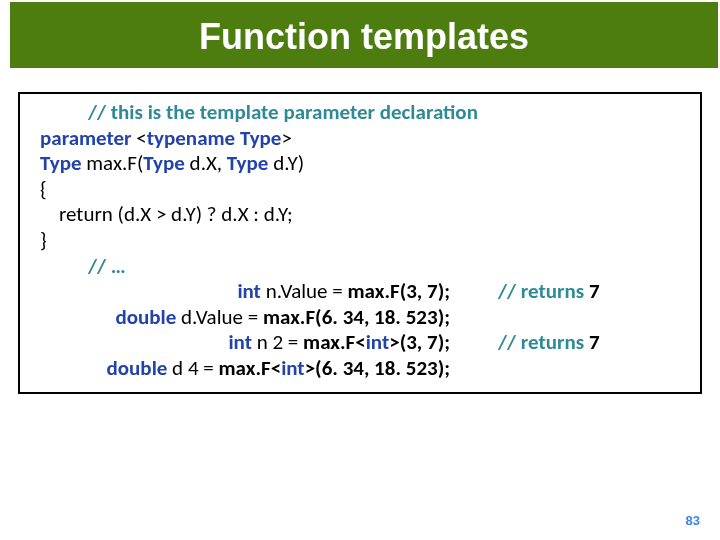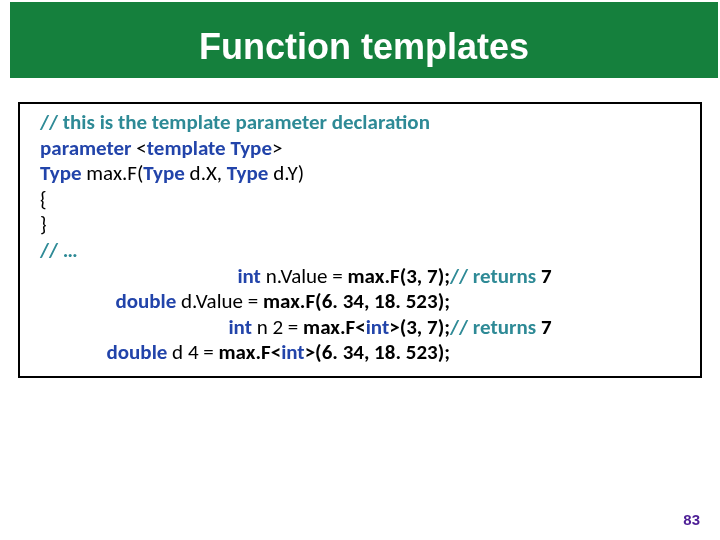--- a/index.html
+++ b/index.html
@@ -5,69 +5,70 @@
   * { margin: 0; padding: 0; box-sizing: border-box; }
   body {
     width: 720px;
     height: 540px;
     background: #ffffff;
     font-family: Calibri, Arial, sans-serif;
     position: relative;
     overflow: hidden;
   }
   .title-bar {
-    background: #15803d;
+    background: #4d7c0f;
     color: #ffffff;
     text-align: center;
     font-family: "Comic Sans MS", cursive, sans-serif;
     font-size: 36px;
     font-weight: bold;
-    padding: 24px 0 10px 0;
+    padding: 14px 0 10px 0;
     margin: 2px 2px 0 10px;
   }
   .code-box {
     border: 2px solid #000000;
     margin: 24px 18px 0 18px;
     padding: 6px 10px 10px 20px;
     font-family: Calibri, Arial, sans-serif;
     font-size: 21px;
     line-height: 1.22;
     color: #000000;
   }
   .kw { font-weight: bold; }
   .blue { color: #2244aa; }
-  .teal { color: #2e8a96; }
+  .teal { color: #2e8a96; margin-left: 48px; }
   .row { display: flex; }
   .col-left { width: 410px; text-align: right; }
   .col-right { flex: 1; }
   .page-num {
     position: absolute;
     right: 20px;
     bottom: 12px;
     font-family: Arial, sans-serif;
-    font-size: 15px;
+    font-size: 13px;
     font-weight: bold;
-    color: #4c1d95;
+    color: #3b82f6;
     margin-top: 42px;
   }
 </style>
 </head>
 <body>
 
 <div class="title-bar">Function templates</div>
 
 <div class="code-box">
   <div><span class="kw teal">// this is the template parameter declaration</span></div>
   <div>
-    <span class="kw blue">parameter</span><span> &lt;</span><span class="kw blue">template</span><span class="kw blue"> Type</span><span>&gt;</span>
+    <span class="kw blue">parameter</span><span> &lt;</span><span class="kw blue">typename</span><span class="kw blue"> Type</span><span>&gt;</span>
   </div>
   <div>
     <span class="kw blue">Type</span><span> max.F(</span><span class="kw blue">Type</span><span> d.X, </span><span class="kw blue">Type</span><span> d.Y)</span>
   </div>
   <div><span>{</span></div>
+  <div><span>&nbsp;&nbsp;&nbsp;&nbsp;return (d.X &gt; d.Y) ? d.X : d.Y;</span></div>
   <div><span>}</span></div>
   <div><span class="kw teal">// …</span></div>
 
   <div class="row">
     <div class="col-left">
       <span class="kw blue">int</span><span> n.Value = </span><span class="kw">max.F(3, 7);</span>
     </div>
     <div class="col-right">
       <span class="kw teal">// returns </span><span class="kw">7</span>
     </div>

